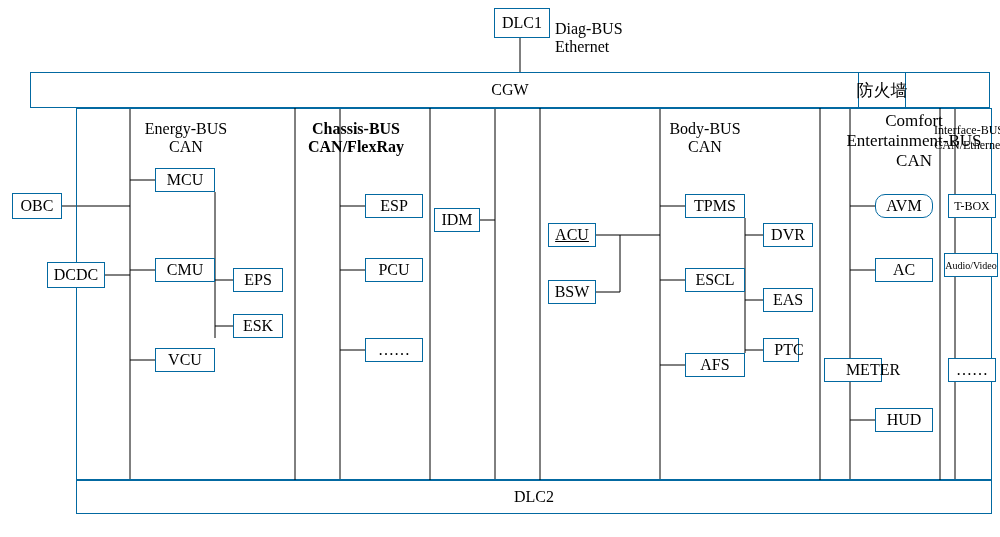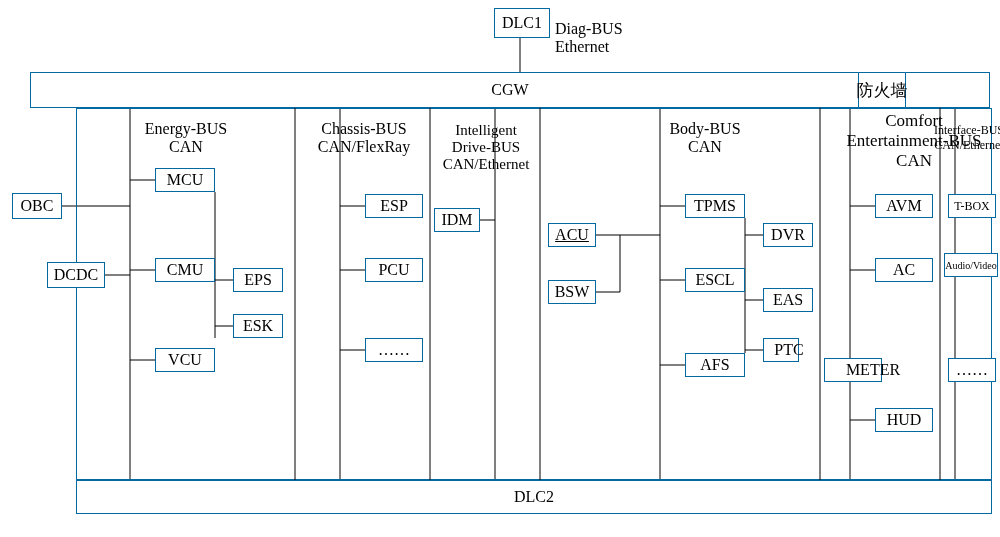--- a/index.html
+++ b/index.html
@@ -129,28 +129,23 @@
 
     <line x1="955" y1="206" x2="965" y2="206"></line>
     <line x1="955" y1="265" x2="965" y2="265"></line>
     <line x1="955" y1="370" x2="965" y2="370"></line>
   </svg>
 
   <div class="nobox" style="left:86px; top:116px; width:200px; height:44px;">
     <span>Energy-BUS
 CAN</span>
   </div>
-  <div class="nobox" style="left:300px; top:116px; width:128px; height:44px;">
+  <div class="nobox" style="left:292px; top:116px; width:128px; height:44px;font-weight:bold;">
     <span>Chassis-BUS
 CAN/FlexRay</span>
-  </div>
-  <div class="nobox" style="left:434px; top:116px; width:104px; height:62px; font-size:15px;">
-    <span>Intelligent
-Drive-BUS
-CAN/Ethernet</span>
   </div>
   <div class="nobox" style="left:600px; top:116px; width:210px; height:44px;">
     <span>Body-BUS
 CAN</span>
   </div>
   <div class="nobox" style="left:824px; top:112px; width:116px; height:58px; font-size:17px;margin-left:32px;">
     <span>Comfort
 Entertainment-BUS
 CAN</span>
   </div>
@@ -216,21 +211,21 @@
   <div class="box" style="left:763px; top:223px; width:50px; height:24px;">
     <span>DVR</span>
   </div>
   <div class="box" style="left:763px; top:288px; width:50px; height:24px;">
     <span>EAS</span>
   </div>
   <div class="box" style="left:763px; top:338px; width:36px; height:24px;padding-left:16px;">
     <span>PTC</span>
   </div>
 
-  <div class="box" style="left:875px; top:194px; width:58px; height:24px;">
+  <div class="box" style="left:875px; top:194px; width:58px; height:24px;border-radius:10px;">
     <span>AVM</span>
   </div>
   <div class="box" style="left:875px; top:258px; width:58px; height:24px;">
     <span>AC</span>
   </div>
   <div class="box" style="left:824px; top:358px; width:58px; height:24px;padding-left:40px;">
     <span>METER</span>
   </div>
   <div class="box" style="left:875px; top:408px; width:58px; height:24px;">
     <span>HUD</span>

